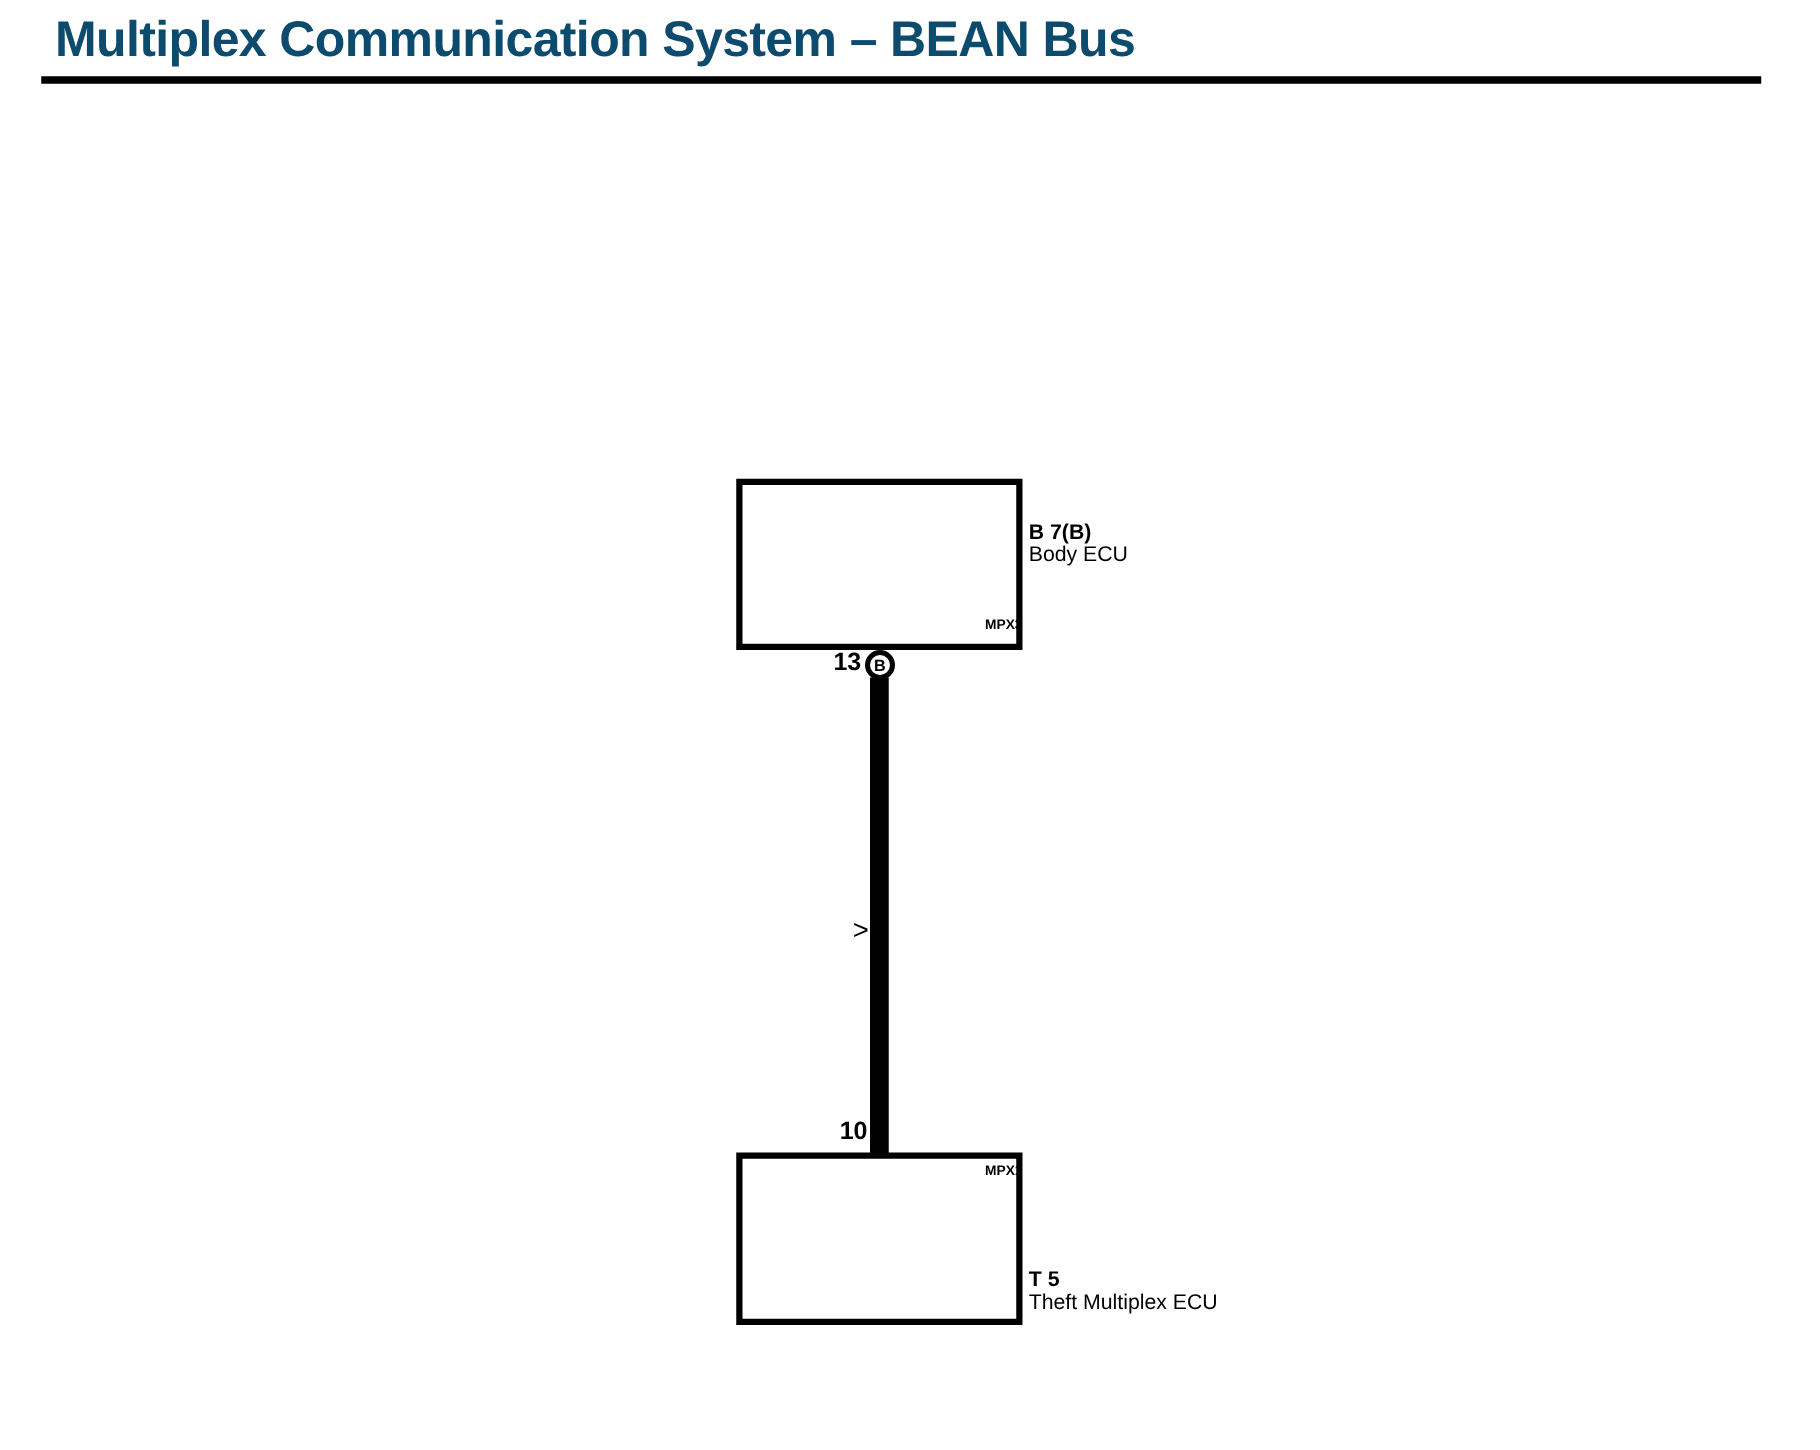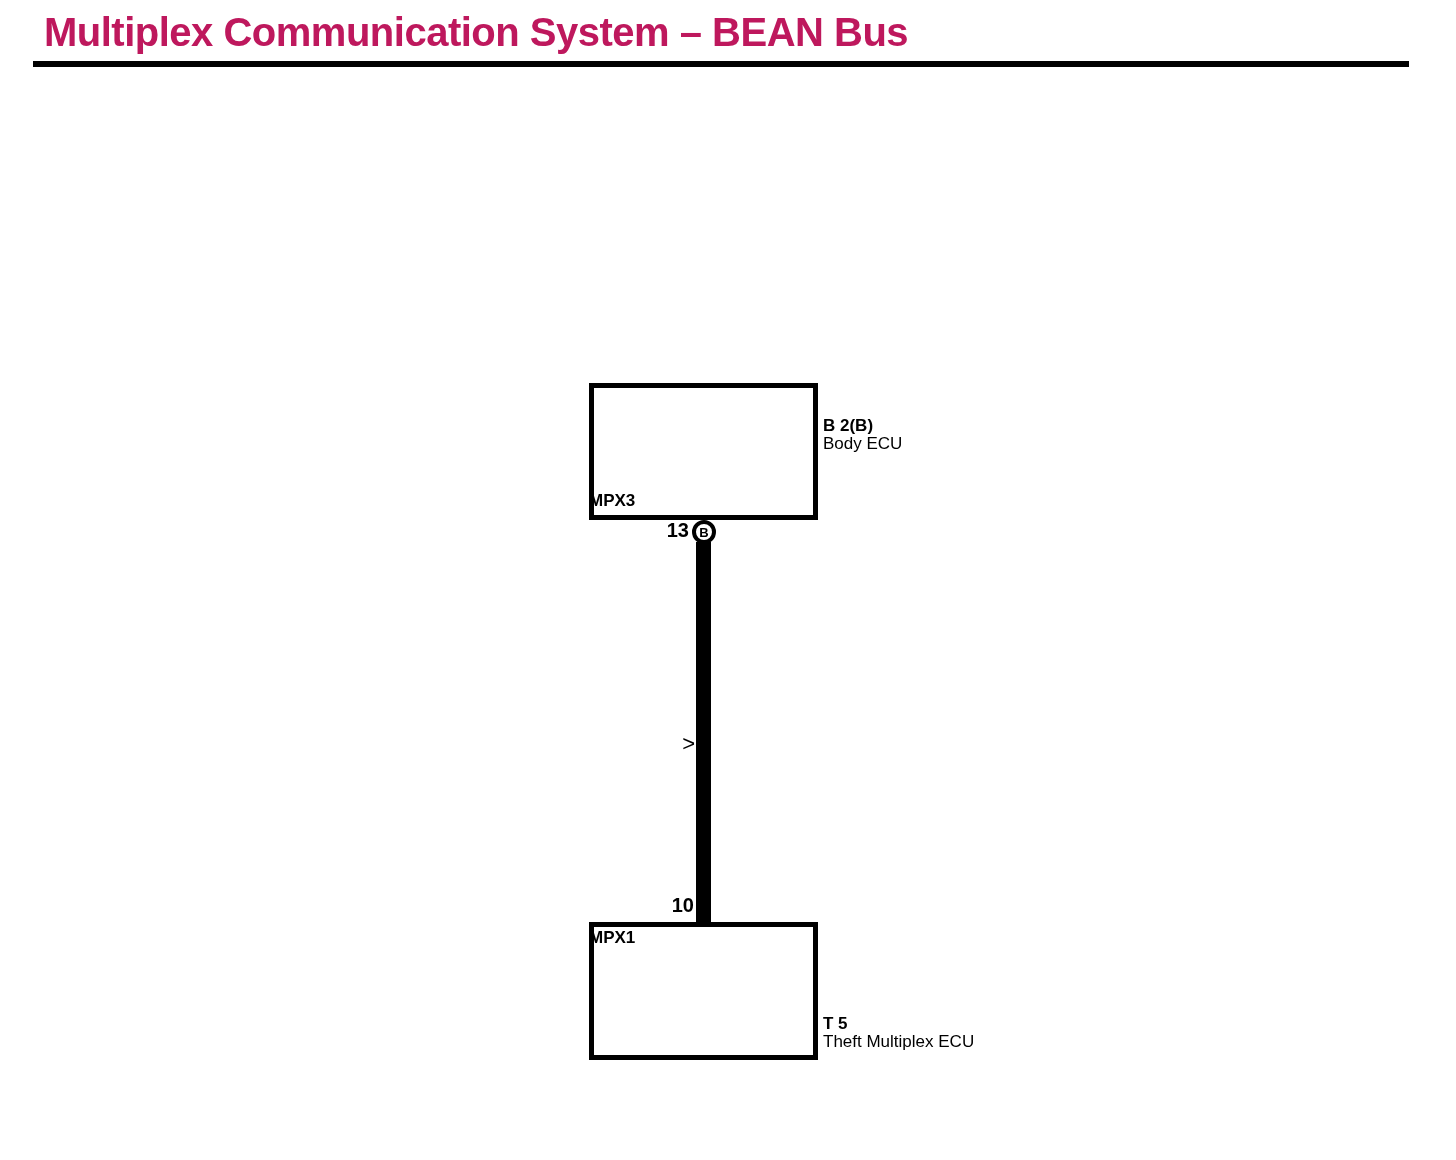--- a/index.html
+++ b/index.html
@@ -20,21 +20,21 @@
   
   .title {
     position: absolute;
     left: 44px;
     top: 10px;
     margin: 0;
     font-size: 40px;
     font-weight: bold;
     letter-spacing: -0.5px;
     white-space: nowrap;
-    color: #be185d;
+    color: #0c4a6e;
   }
   .title-rule {
     position: absolute;
     left: 33px;
     top: 61px;
     width: 1376px;
     height: 6px;
     background: #000000;
   }
 
@@ -48,22 +48,22 @@
     background: #ffffff;
     z-index: 1;
   }
   .ecu-box.top    { top: 383px; height: 137px; }
   .ecu-box.bottom { top: 922px; height: 138px; }
 
   .mpx-label {
     position: absolute;
     left: 589px;
     width: 229px;
-    text-align: left;
-    font-size: 17px;
+    text-align: right;
+    font-size: 11px;
     font-weight: bold;
     line-height: 17px;
     z-index: 3;
   }
   .mpx-label.mpx3 { top: 492px; }
   .mpx-label.mpx1 { top: 929px; }
 
   
   .side-label {
     position: absolute;
@@ -138,21 +138,21 @@
   <header>
     <h1 class="title">Multiplex Communication System – BEAN Bus</h1>
     <div class="title-rule"></div>
   </header>
 
   <div>
 
     <div class="ecu-box top"></div>
     <div class="mpx-label mpx3">MPX3</div>
     <div class="side-label top">
-      <div class="code">B 2(B)</div>
+      <div class="code">B 7(B)</div>
       <div class="name">Body ECU</div>
     </div>
     <div class="pin pin-13">13</div>
     <div class="connector-circle">
       <span>B</span>
     </div>
 
     <div class="wire"></div>
     <div class="direction-marker">&gt;</div>
 

